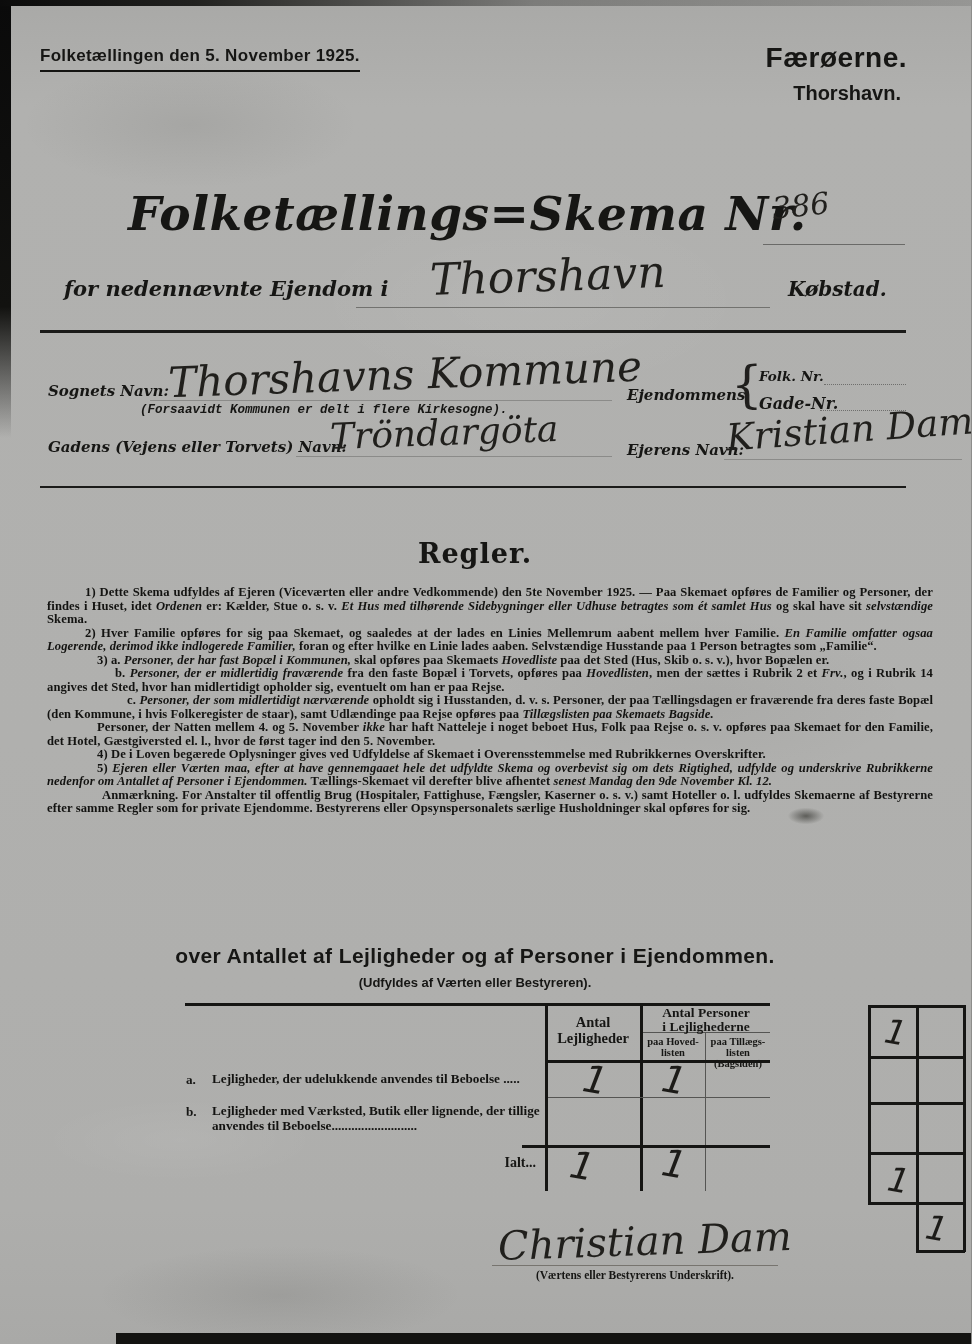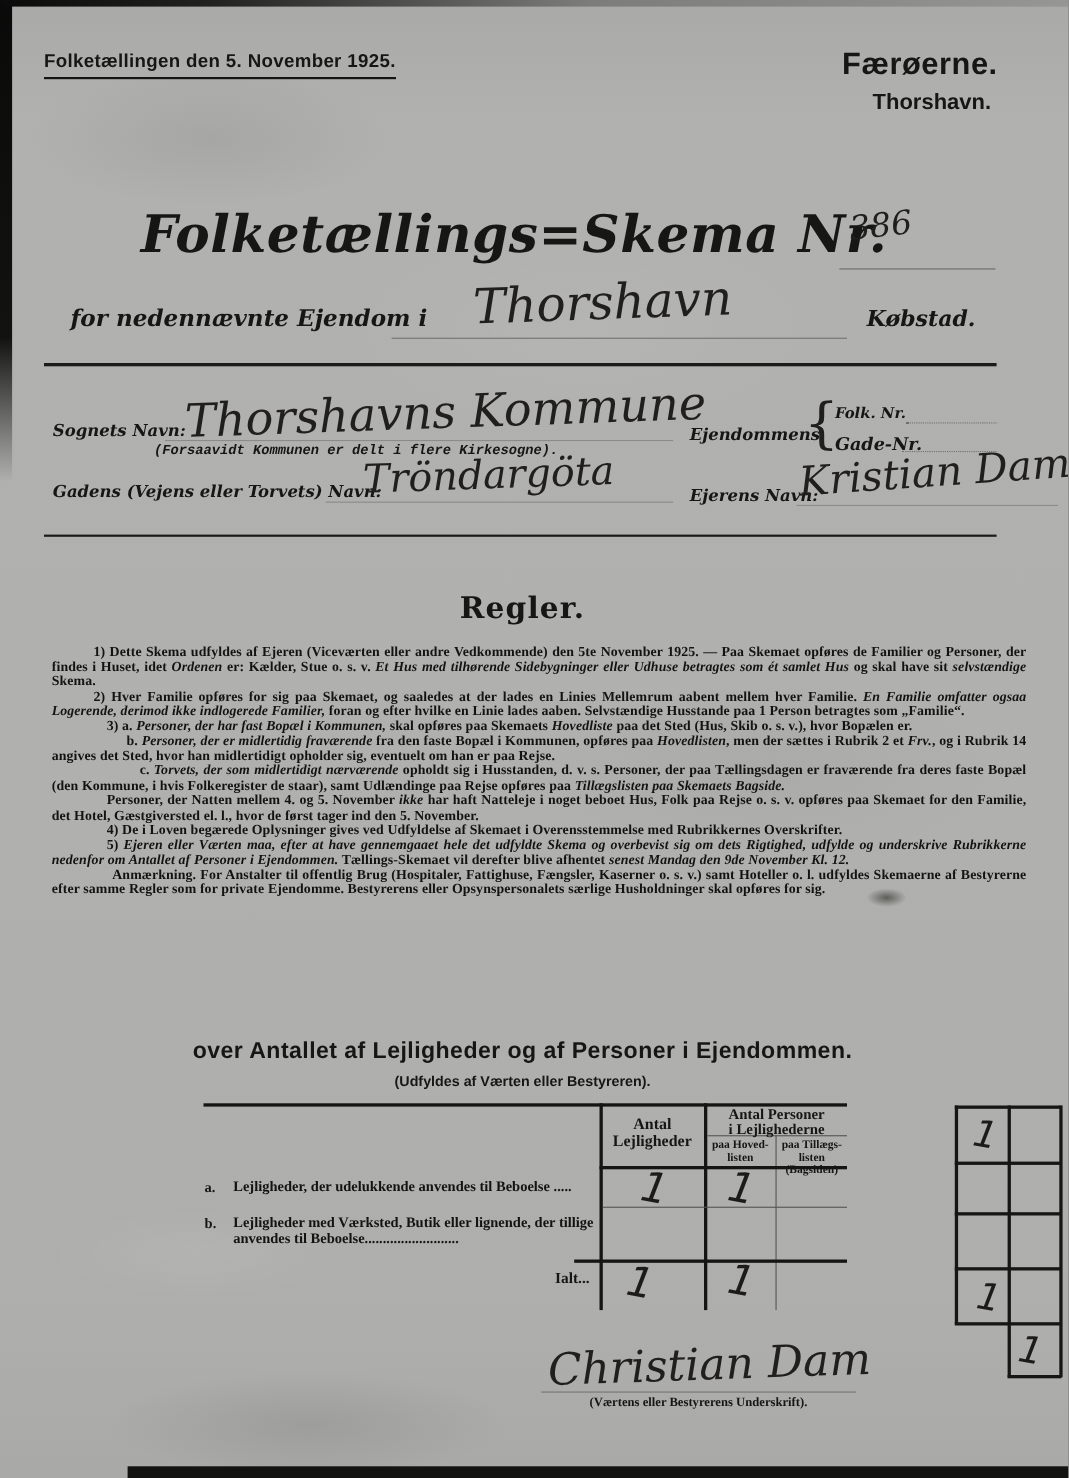--- a/index.html
+++ b/index.html
@@ -126,22 +126,22 @@
   <div class="abs hand owner-hand">Kristian Dam</div>
   <div class="abs owner-line"></div>
 
   <div class="abs rule-line divider-mid"></div>
 
   <div class="abs rules-heading">Regler.</div>
   <div class="abs rules">
       <p style="text-indent: 38px;"><span>1)  Dette Skema udfyldes af Ejeren (Viceværten eller andre Vedkommende) den 5te November 1925. — Paa Skemaet opføres de Familier og Personer, der findes i Huset, idet </span><span class="em">Ordenen</span><span> er: Kælder, Stue o. s. v.  </span><span class="em">Et Hus med tilhørende Sidebygninger eller Udhuse betragtes som ét samlet Hus</span><span> og skal have sit </span><span class="em">selvstændige</span><span> Skema.</span></p>
       <p style="text-indent: 38px;"><span>2)  Hver Familie opføres for sig paa Skemaet, og saaledes at der lades en Linies Mellemrum aabent mellem hver Familie.  </span><span class="em">En Familie omfatter ogsaa Logerende, derimod ikke indlogerede Familier,</span><span> foran og efter hvilke en Linie lades aaben.  Selvstændige Husstande paa 1 Person betragtes som „Familie“.</span></p>
       <p style="text-indent: 50px;"><span>3)  a. </span><span class="em">Personer, der har fast Bopæl i Kommunen,</span><span> skal opføres paa Skemaets </span><span class="em">Hovedliste</span><span> paa det Sted (Hus, Skib o. s. v.), hvor Bopælen er.</span></p>
-      <p style="text-indent: 68px;"><span>b.  </span><span class="em">Personer, der er midlertidig fraværende</span><span> fra den faste Bopæl i Kommunen, opføres paa </span><span class="em">Hovedlisten</span><span>, men der sættes i Rubrik 2 et </span><span class="em">Frv.</span><span>, og i Rubrik 14 angives det Sted, hvor han midlertidigt opholder sig, eventuelt om han er paa Rejse.</span></p>
-      <p style="text-indent: 80px;"><span>c.  </span><span class="em">Torvets, der som midlertidigt nærværende</span><span> opholdt sig i Husstanden, d. v. s. Personer, der paa Tællingsdagen er fraværende fra deres faste Bopæl (den Kommune, i hvis Folkeregister de staar), samt Udlændinge paa Rejse opføres paa </span><span class="em">Tillægslisten paa Skemaets Bagside.</span></p>
+      <p style="text-indent: 68px;"><span>b.  </span><span class="em">Personer, der er midlertidig fraværende</span><span> fra den faste Bopæl i Torvets, opføres paa </span><span class="em">Hovedlisten</span><span>, men der sættes i Rubrik 2 et </span><span class="em">Frv.</span><span>, og i Rubrik 14 angives det Sted, hvor han midlertidigt opholder sig, eventuelt om han er paa Rejse.</span></p>
+      <p style="text-indent: 80px;"><span>c.  </span><span class="em">Personer, der som midlertidigt nærværende</span><span> opholdt sig i Husstanden, d. v. s. Personer, der paa Tællingsdagen er fraværende fra deres faste Bopæl (den Kommune, i hvis Folkeregister de staar), samt Udlændinge paa Rejse opføres paa </span><span class="em">Tillægslisten paa Skemaets Bagside.</span></p>
       <p style="text-indent: 50px;"><span>Personer, der Natten mellem 4. og 5. November </span><span class="em">ikke</span><span> har haft Natteleje i noget beboet Hus, Folk paa Rejse o. s. v. opføres paa Skemaet for den Familie, det Hotel, Gæstgiversted el. l., hvor de først tager ind den 5. November.</span></p>
       <p style="text-indent: 50px;"><span>4)  De i Loven begærede Oplysninger gives ved Udfyldelse af Skemaet i Overensstemmelse med Rubrikkernes Overskrifter.</span></p>
       <p style="text-indent: 50px;"><span>5)  </span><span class="em">Ejeren eller Værten maa, efter at have gennemgaaet hele det udfyldte Skema og overbevist sig om dets Rigtighed, udfylde og underskrive Rubrikkerne nedenfor om Antallet af Personer i Ejendommen.</span><span>  Tællings-Skemaet vil derefter blive afhentet </span><span class="em">senest Mandag den 9de November Kl. 12.</span></p>
       <p style="text-indent: 55px;"><span>Anmærkning.</span><span>  For Anstalter til offentlig Brug (Hospitaler, Fattighuse, Fængsler, Kaserner o. s. v.) samt Hoteller o. l. udfyldes Skemaerne af Bestyrerne efter samme Regler som for private Ejendomme.  Bestyrerens eller Opsynspersonalets særlige Husholdninger skal opføres for sig.</span></p>
     </div>
 
   <div class="abs sum-note">(Udfyldes af Værten eller Bestyreren).</div>
   <div class="abs sum-sub">over Antallet af Lejligheder og af Personer i Ejendommen.</div>
 
   <div class="tl" style="left:185px;top:1003px;width:585px;height:3px;"></div>

